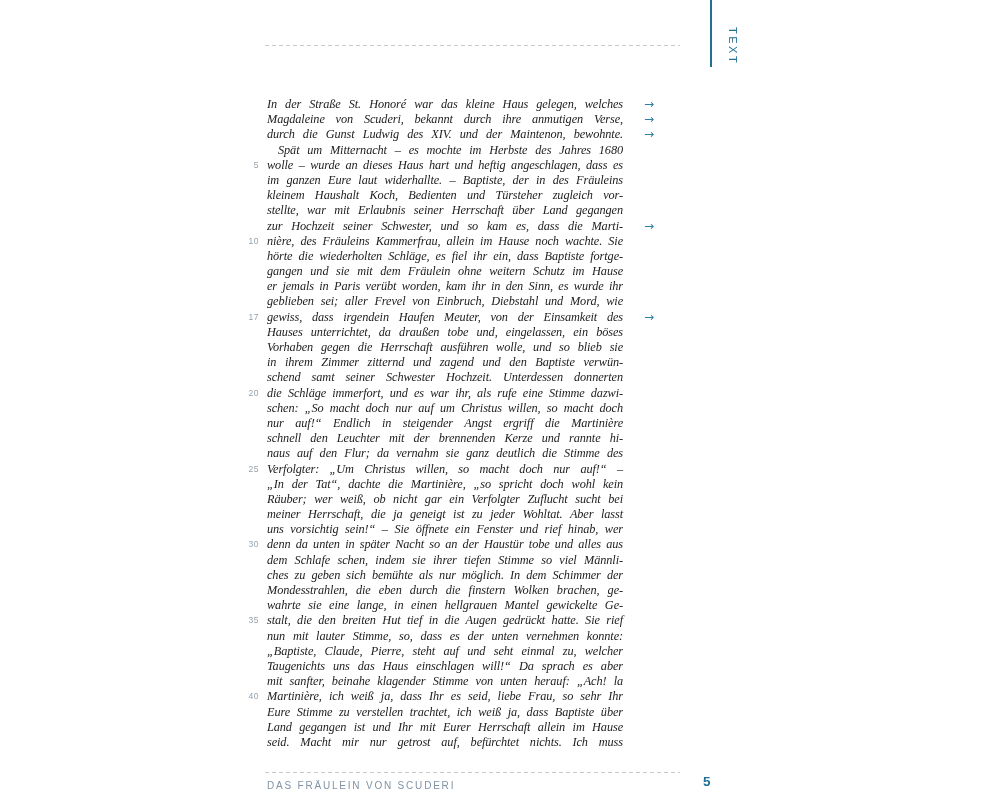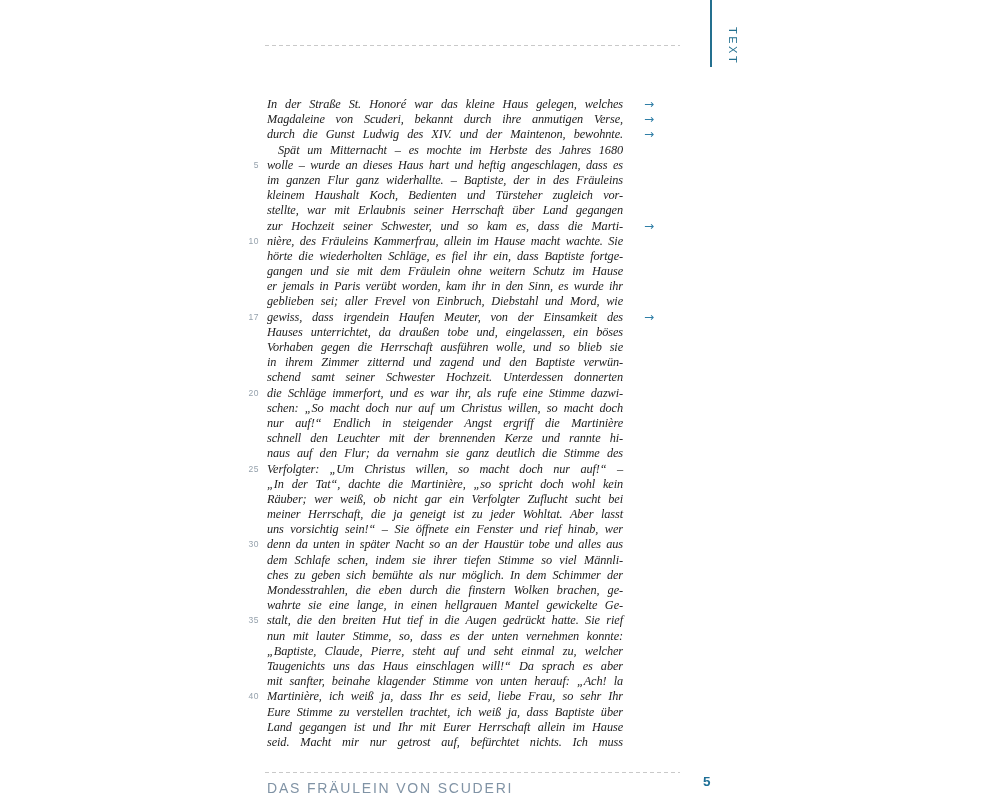--- a/index.html
+++ b/index.html
@@ -45,21 +45,21 @@
   }
   .arrow-cell {
     position: absolute; left: 377px; top: 0; width: 22px;
     color: #2f7ea6; font-size: 12px; line-height: 15.2px;
     font-family: "DejaVu Sans", sans-serif;
   }
 
   .footer-title {
     position: absolute; left: 267px; top: 780px;
     font-family: "Liberation Sans", sans-serif;
-    font-size: 14px; letter-spacing: 1.8px; color: #8093a5;
+    font-size: 10px; letter-spacing: 1.8px; color: #8093a5;
   }
   .page-number {
     position: absolute; left: 703px; top: 774px;
     font-family: "Liberation Sans", sans-serif;
     font-size: 13.5px; font-weight: bold; color: #1e6f96;
   }
 </style>
 </head>
 <body>
 
@@ -91,41 +91,41 @@
     <span class="linetext indent">Spät um Mitternacht – es mochte im Herbste des Jahres 1680</span>
 
   </div>
       <div class="line">
     <span class="lineno">5</span>
     <span class="linetext">wolle – wurde an dieses Haus hart und heftig angeschlagen, dass es</span>
 
   </div>
       <div class="line">
     <span class="lineno"></span>
-    <span class="linetext">im ganzen Flur ganz widerhallte. – Baptiste, der in des Fräuleins</span>
+    <span class="linetext">im ganzen Eure laut widerhallte. – Baptiste, der in des Fräuleins</span>
 
   </div>
       <div class="line">
     <span class="lineno"></span>
     <span class="linetext">kleinem Haushalt Koch, Bedienten und Türsteher zugleich vor-</span>
 
   </div>
       <div class="line">
     <span class="lineno"></span>
     <span class="linetext">stellte, war mit Erlaubnis seiner Herrschaft über Land gegangen</span>
 
   </div>
       <div class="line">
     <span class="lineno"></span>
     <span class="linetext">zur Hochzeit seiner Schwester, und so kam es, dass die Marti-</span>
     <span class="arrow-cell">→</span>
   </div>
       <div class="line">
     <span class="lineno">10</span>
-    <span class="linetext">nière, des Fräuleins Kammerfrau, allein im Hause macht wachte. Sie</span>
+    <span class="linetext">nière, des Fräuleins Kammerfrau, allein im Hause noch wachte. Sie</span>
 
   </div>
       <div class="line">
     <span class="lineno"></span>
     <span class="linetext">hörte die wiederholten Schläge, es fiel ihr ein, dass Baptiste fortge-</span>
 
   </div>
       <div class="line">
     <span class="lineno"></span>
     <span class="linetext">gangen und sie mit dem Fräulein ohne weitern Schutz im Hause</span>

